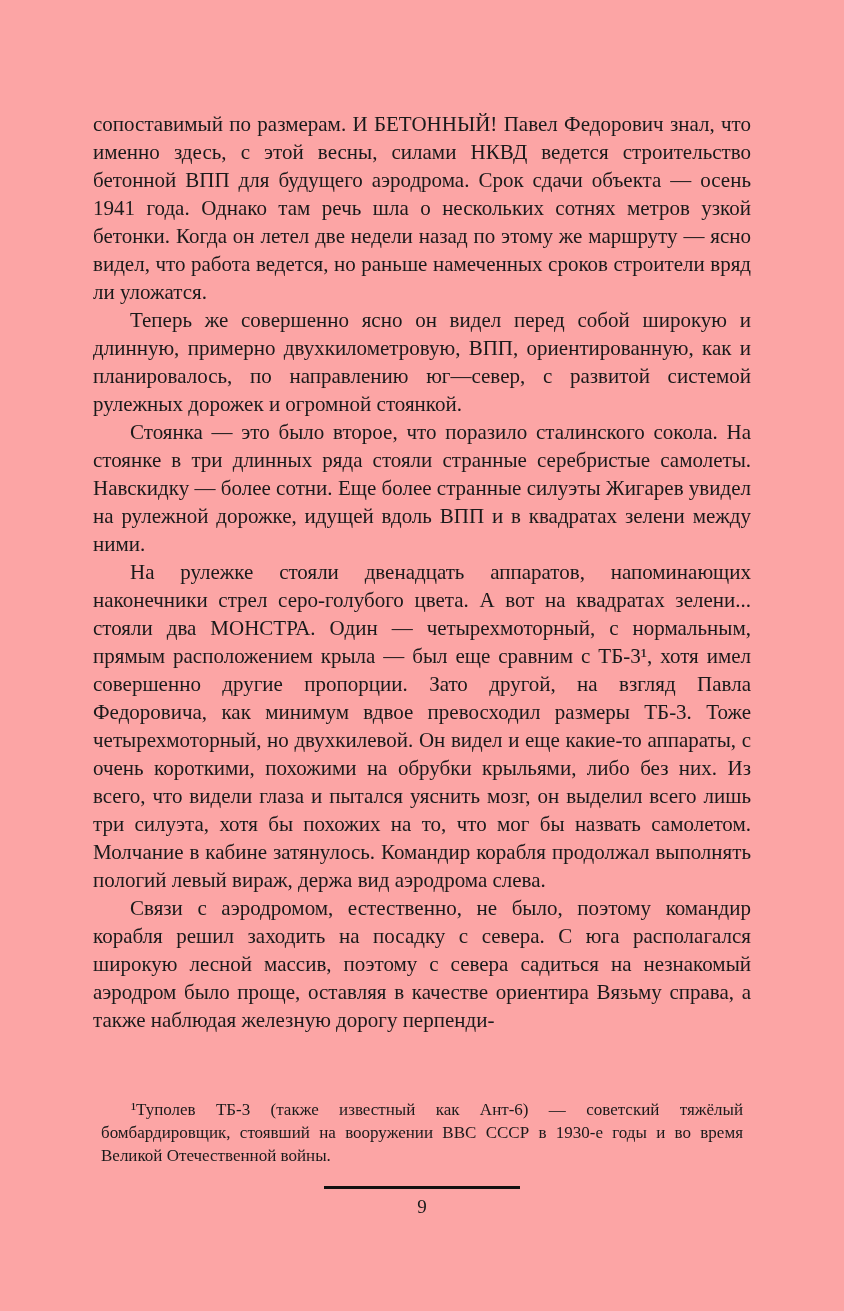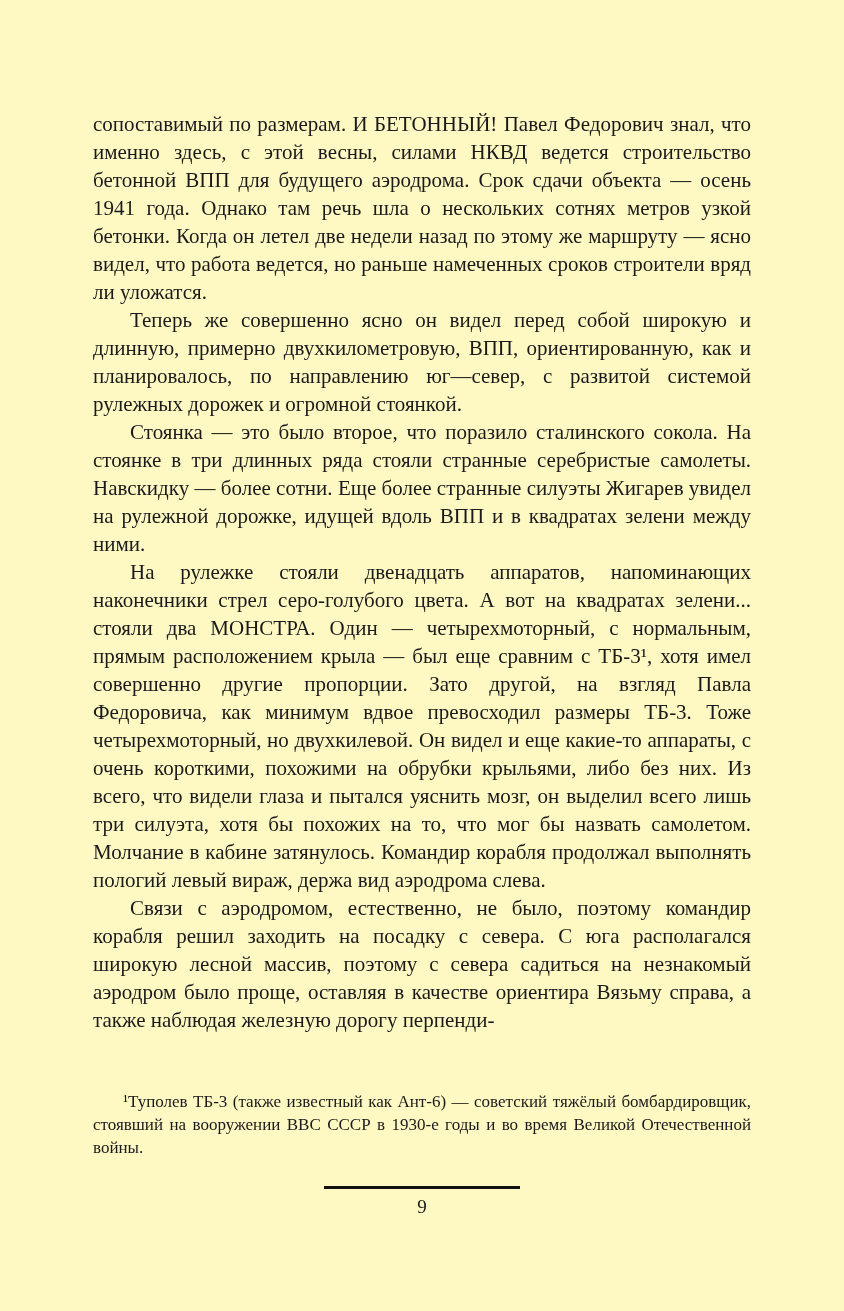--- a/index.html
+++ b/index.html
@@ -5,21 +5,21 @@
   html, body {
     margin: 0;
     padding: 0;
     background: #e8e8e8;
   }
   .book-page {
     position: relative;
     width: 844px;
     height: 1311px;
     margin: 0 auto;
-    background: #fef9c3;
+    background: #fca5a5;
     color: #1a1a1a;
     font-family: "Liberation Serif", "DejaVu Serif", serif;
     overflow: hidden;
   }
   .text-block {
     position: absolute;
     left: 93px;
     top: 110px;
     width: 658px;
     font-size: 21px;
@@ -37,21 +37,21 @@
   .footnote-block {
     position: absolute;
     left: 93px;
     top: 1090px;
     width: 658px;
     font-size: 17px;
     line-height: 23px;
     text-align: justify;
   }
   .footnote-block p {
-    margin: 0;
+    margin: 8px;
     padding: 0;
     text-indent: 30px;
   }
   .page-footer {
     position: absolute;
     left: 0;
     right: 0;
     top: 1186px;
     text-align: center;
   }

